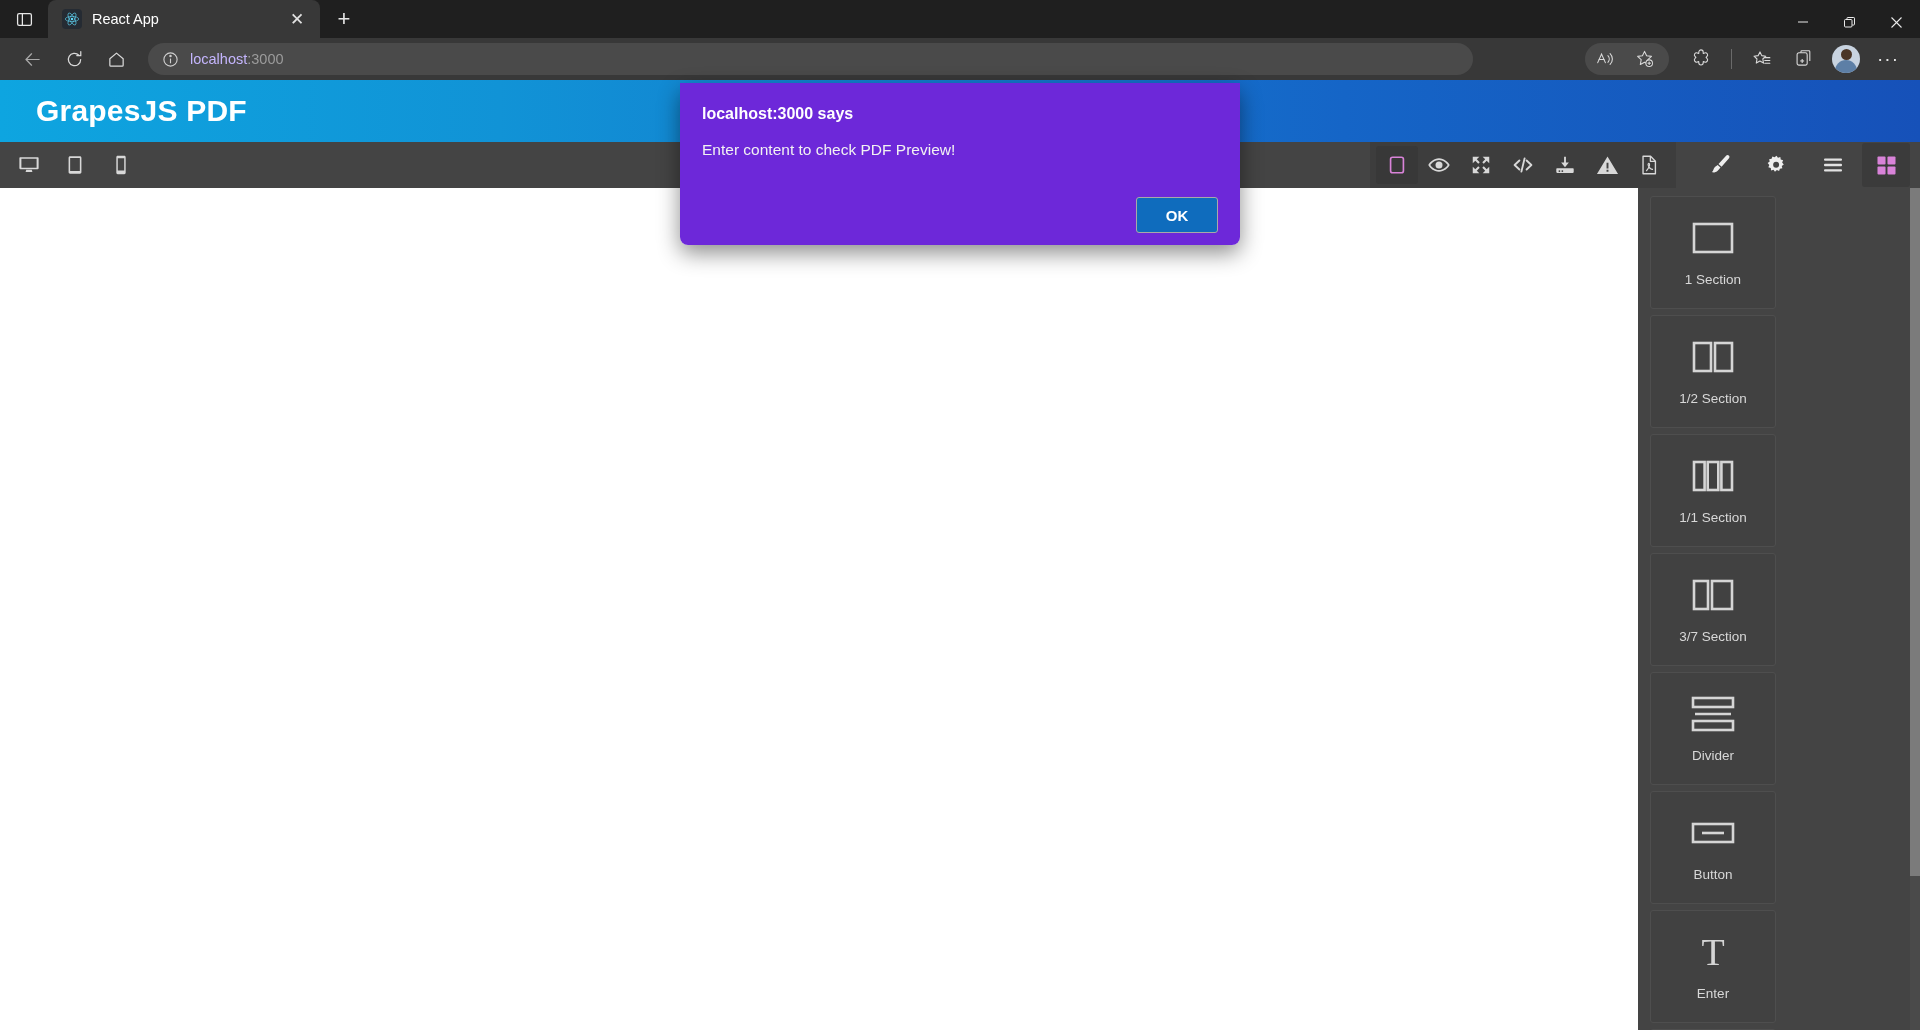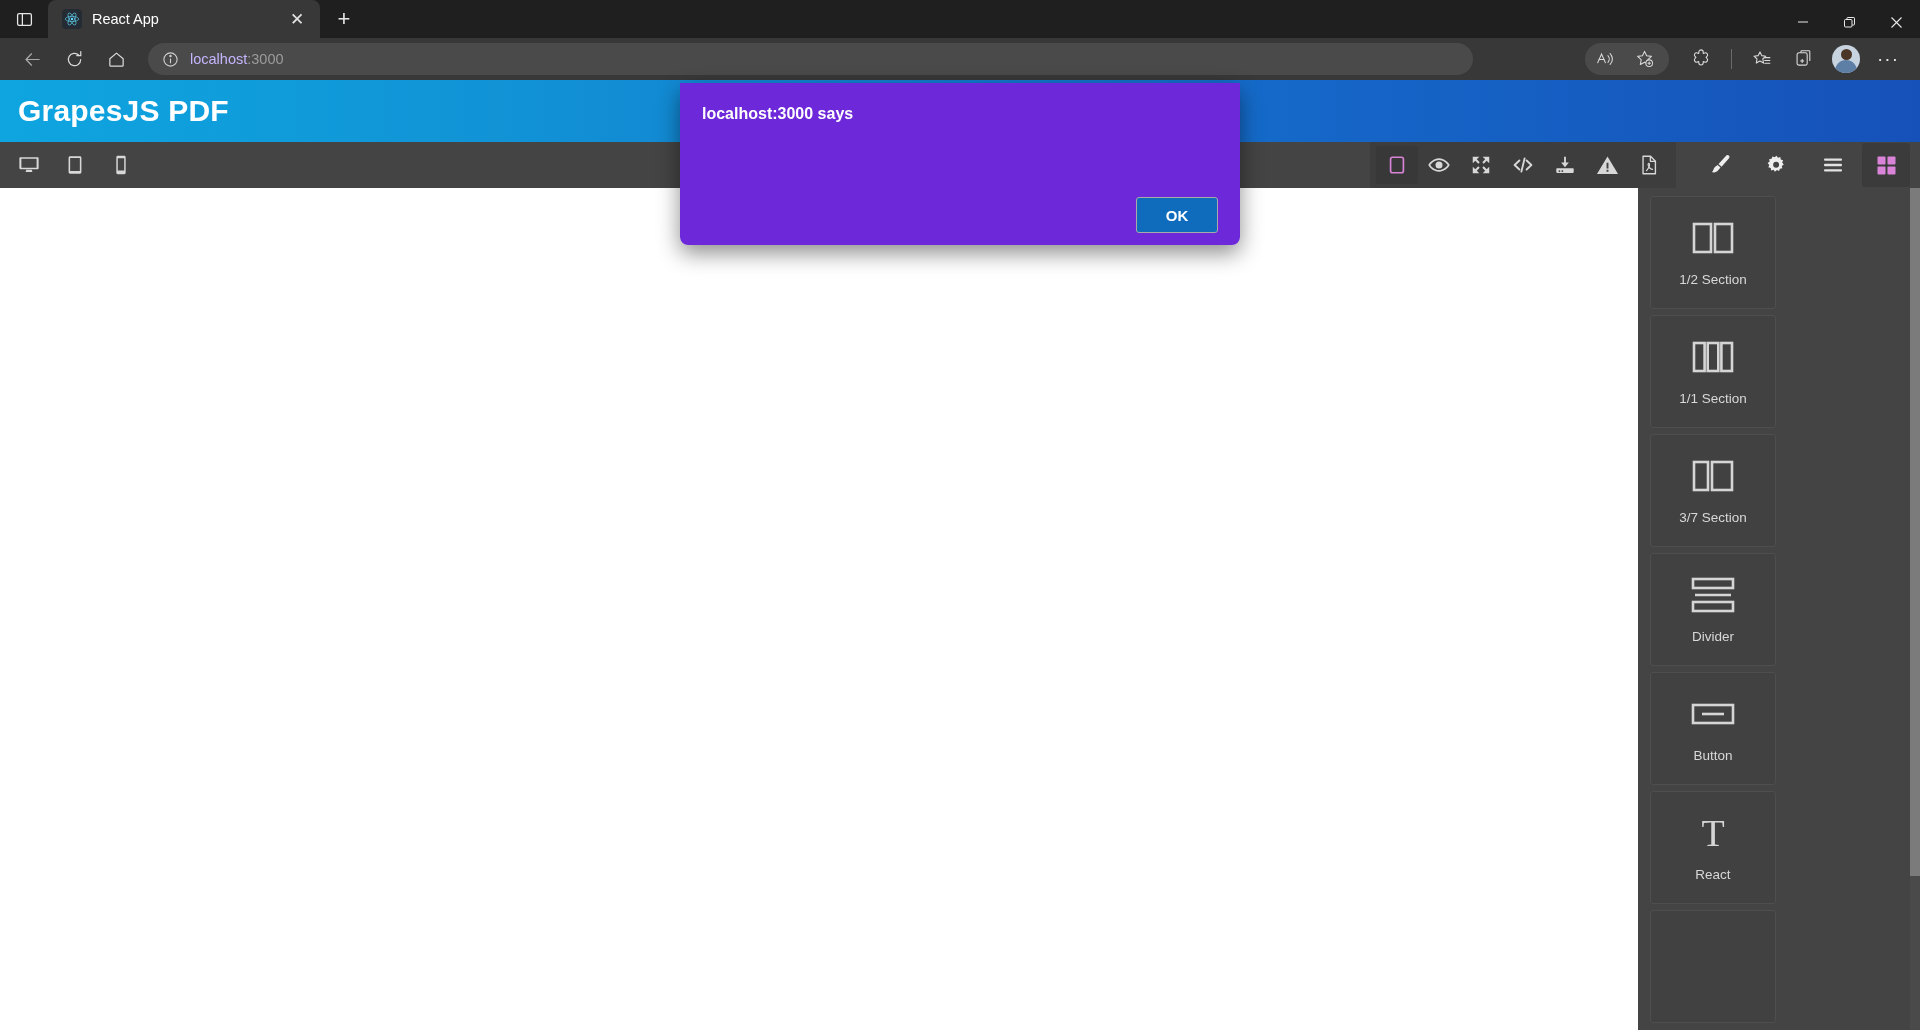--- a/index.html
+++ b/index.html
@@ -102,21 +102,21 @@
   .avatar .head { width: 11px; height: 11px; border-radius: 50%; background:#4a3526; position:absolute; margin-bottom: 13px;}
   .avatar .body { width: 22px; height: 13px; border-radius: 11px 11px 0 0; background:#5d7fa6;}
 
   
   .app { position: absolute; top: 80px; left: 0; width: 1920px; height: 950px; background: #ffffff; }
 
   .app-header {
     position: absolute; top: 0; left: 0; width: 1920px; height: 62px;
     background: linear-gradient(90deg, #0ea5e0 0%, #1193d6 26%, #1565c7 70%, #1651b9 100%);
     display: flex; align-items: center;
-    padding-left: 18px;
+    padding-left: 36px;
   }
   .app-title { color: #ffffff; font-size: 30px; font-weight: bold; letter-spacing: .2px; }
 
   .app-toolbar {
     position: absolute; top: 62px; left: 0; width: 1920px; height: 46px;
     background: #444444;
     display: flex; align-items: center;
   }
   .tb-devices { display: flex; align-items: center; padding-left: 8px; gap: 4px; }
   .tb-btn {
@@ -431,20 +431,28 @@
         </svg>
       </div>
     </div>
   </div>
 
   <div class="app-canvas"></div>
 
   <div class="right-panel">
     <div class="blocks-grid">
 
+      <div class="block">
+        <span class="block-icon">
+          <svg width="42" height="32" viewBox="0 0 42 32" fill="none" stroke="#d5d5d5" stroke-width="2.6">
+              <rect x="2" y="2" width="38" height="28"></rect>
+            </svg>
+        </span>
+        <span class="block-label">1 Section</span>
+      </div>
 
       <div class="block">
         <span class="block-icon">
           <svg width="42" height="32" viewBox="0 0 42 32" fill="none" stroke="#d5d5d5" stroke-width="2.6">
             <rect x="2" y="2" width="17" height="28"></rect>
               <rect x="23" y="2" width="17" height="28"></rect>
           </svg>
         </span>
         <span class="block-label">1/2 Section</span>
       </div>
@@ -486,33 +494,34 @@
           <svg width="44" height="22" viewBox="0 0 44 22" fill="none" stroke="#d5d5d5" stroke-width="2.6">
             <rect x="2" y="2" width="40" height="18"></rect>
               <line x1="11" y1="11" x2="33" y2="11"></line>
           </svg>
         </span>
         <span class="block-label">Button</span>
       </div>
 
       <div class="block">
         <span class="block-icon" style="font-family:'Liberation Serif',serif;font-size:38px;color:#d5d5d5;line-height:1">T</span>
-        <span class="block-label">React</span>
+        <span class="block-label">Enter</span>
       </div>
 
       <div class="block">
         
         
       </div>
 
     </div>
   </div>
 
   <div class="panel-scrollbar">
     <div class="thumb"></div>
   </div>
 </div>
 
 <div class="dialog-shadow"></div>
 <div class="dialog">
   <div class="dialog-title">localhost:3000 says</div>
+  <div class="dialog-msg">Enter content to check PDF Preview!</div>
   <div class="dialog-ok">OK</div>
 </div>
 
 </body></html>

